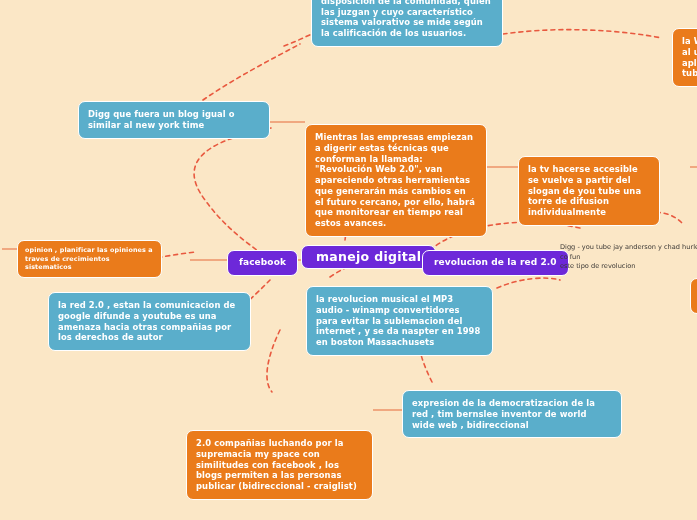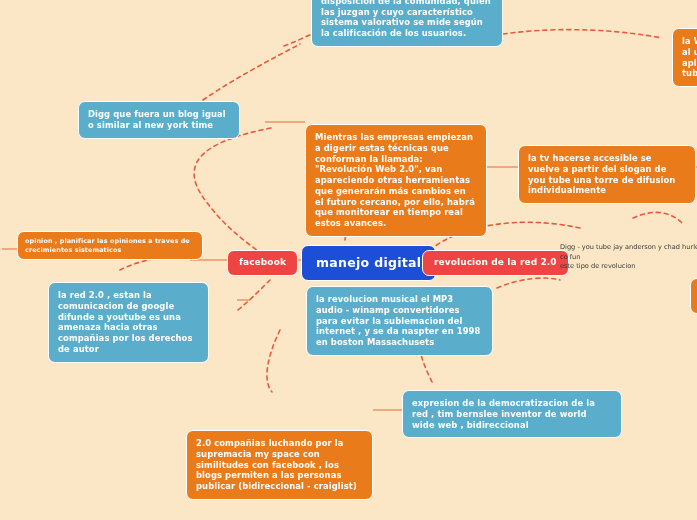--- a/index.html
+++ b/index.html
@@ -28,28 +28,28 @@
     padding:7px 9px;
     font-size:8.4px;
   }
   .orange{
     background:#ea7b1b;
     border:1.5px solid #ffffff;
     padding:7px 9px;
     font-size:8.4px;
   }
   .central{
-    background:#1d4ed8;
+    background:#6d28d9;
     border:1.5px solid #ffffff;
-    padding:9px 14px;
+    padding:3px 14px;
     font-size:12.5px;
     letter-spacing:0.3px;
   }
   .sub{
-    background:#ef4444;
+    background:#6d28d9;
     border:1.5px solid #ffffff;
     padding:6px 11px;
     font-size:9px;
   }
   .plaintext{
     position:absolute;
     color:#3d3a36;
     font-size:6.6px;
     font-weight:normal;
     line-height:1.45;
@@ -96,40 +96,40 @@
 
   <div class="node blue" style="left:311px;top:-66px;width:192px;">de géneros.
 
 Los usuarios envían relatos de noticias y recomendaciones de páginas web y los ponen a disposición de la comunidad, quien las juzgan y cuyo característico sistema valorativo se mide según la calificación de los usuarios.</div>
 
   <div class="node orange" style="left:672px;top:28px;width:60px;">la Wi
 al us
 aplica
 tube</div>
 
-  <div class="node blue" style="left:78px;top:101px;width:162px;">Digg que fuera un blog igual o similar al new york time</div>
+  <div class="node blue" style="left:78px;top:101px;width:192px;">Digg que fuera un blog igual o similar al new york time</div>
 
   <div class="node orange" style="left:305px;top:124px;width:182px;">Mientras las empresas empiezan a digerir estas técnicas que conforman la llamada: "Revolución Web 2.0", van apareciendo otras herramientas que generarán más cambios en el futuro cercano, por ello, habrá que monitorear en tiempo real estos avances.</div>
 
-  <div class="node orange" style="left:518px;top:145px;width:178px;">la tv hacerse accesible se vuelve a partir del slogan de you tube una torre de difusion individualmente</div>
+  <div class="node orange" style="left:518px;top:156px;width:142px;">la tv hacerse accesible se vuelve a partir del slogan de you tube una torre de difusion individualmente</div>
 
-  <div class="node orange tiny" style="left:17px;top:231px;width:186px;padding:5px 7px;">opinion , planificar las opiniones a traves de crecimientos sistematicos</div>
+  <div class="node orange tiny" style="left:17px;top:240px;width:145px;padding:5px 7px;">opinion , planificar las opiniones a traves de crecimientos sistematicos</div>
 
   <div class="node sub" style="left:227px;top:250px;">facebook</div>
 
   <div class="node central" style="left:301px;top:245px;">manejo digital</div>
 
   <div class="node sub" style="left:422px;top:250px;">revolucion de la red 2.0</div>
 
   <div class="plaintext" style="left:560px;top:243px;width:150px;">Digg - you tube jay anderson y chad hurley co fun
 este tipo de revolucion</div>
 
   <div class="node orange" style="left:690px;top:278px;width:34px;height:36px;padding:4px;"></div>
 
-  <div class="node blue" style="left:48px;top:282px;width:161px;">la red 2.0 , estan la comunicacion de google difunde a youtube es una amenaza hacia otras compañias por los derechos de autor</div>
+  <div class="node blue" style="left:48px;top:292px;width:203px;">la red 2.0 , estan la comunicacion de google difunde a youtube es una amenaza hacia otras compañias por los derechos de autor</div>
 
   <div class="node blue" style="left:306px;top:286px;width:187px;">la revolucion musical el MP3 audio - winamp convertidores para evitar la sublemacion del internet , y se da naspter en 1998 en boston Massachusets</div>
 
   <div class="node orange" style="left:186px;top:386px;width:187px;margin-top:44px;">2.0 compañias luchando por la supremacia my space con similitudes con facebook , los blogs permiten a las personas publicar (bidireccional - craiglist)</div>
 
   <div class="node blue" style="left:402px;top:390px;width:220px;">expresion de la democratizacion de la red , tim bernslee inventor de world wide web , bidireccional</div>
 
 </div>
 
 </body></html>

